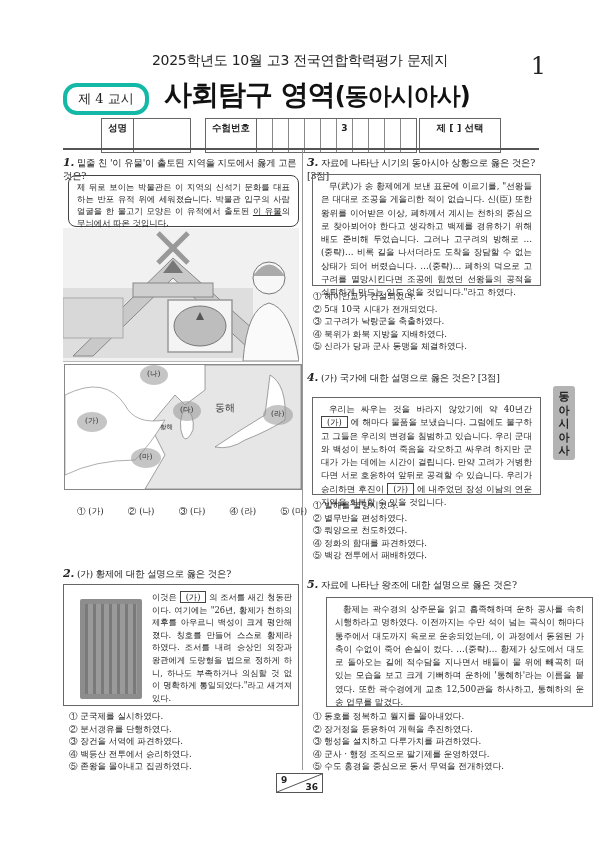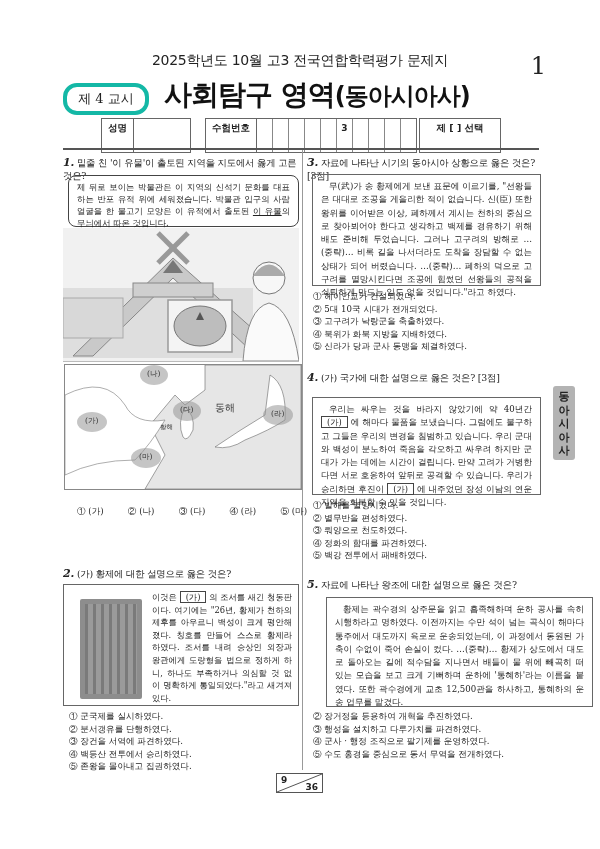--- a/index.html
+++ b/index.html
@@ -189,20 +189,21 @@
 </div>
 
 <div class="abs q" style="left:307px; top:578px; width:236px;">
   <span class="qnum">5.</span>
   <span>자료에 나타난 왕조에 대한 설명으로 옳은 것은?</span>
 </div>
 <div class="abs box" style="left:326px; top:597px; width:267px; height:110px; text-indent:8px;">
   <span>황제는 곽수경의 상주문을 읽고 흡족해하며 운하 공사를 속히 시행하라고 명하였다. 이전까지는 수만 석이 넘는 곡식이 해마다 통주에서 대도까지 육로로 운송되었는데, 이 과정에서 동원된 가축이 수없이 죽어 손실이 컸다. …(중략)… 황제가 상도에서 대도로 돌아오는 길에 적수담을 지나면서 배들이 물 위에 빼곡히 떠 있는 모습을 보고 크게 기뻐하며 운하에 '통혜하'라는 이름을 붙였다. 또한 곽수경에게 교초 12,500관을 하사하고, 통혜하의 운송 업무를 맡겼다.</span>
 </div>
 <div class="abs choices" style="left:313px; top:710px;">
+  <div>① 동호를 정복하고 월지를 몰아내었다.</div>
   <div>② 장거정을 등용하여 개혁을 추진하였다.</div>
   <div>③ 행성을 설치하고 다루가치를 파견하였다.</div>
   <div>④ 군사 · 행정 조직으로 팔기제를 운영하였다.</div>
   <div>⑤ 수도 홍경을 중심으로 동서 무역을 전개하였다.</div>
 </div>
 
 <div class="abs side-tab">
   <div>동</div>
   <div>아</div>
   <div>시</div>

